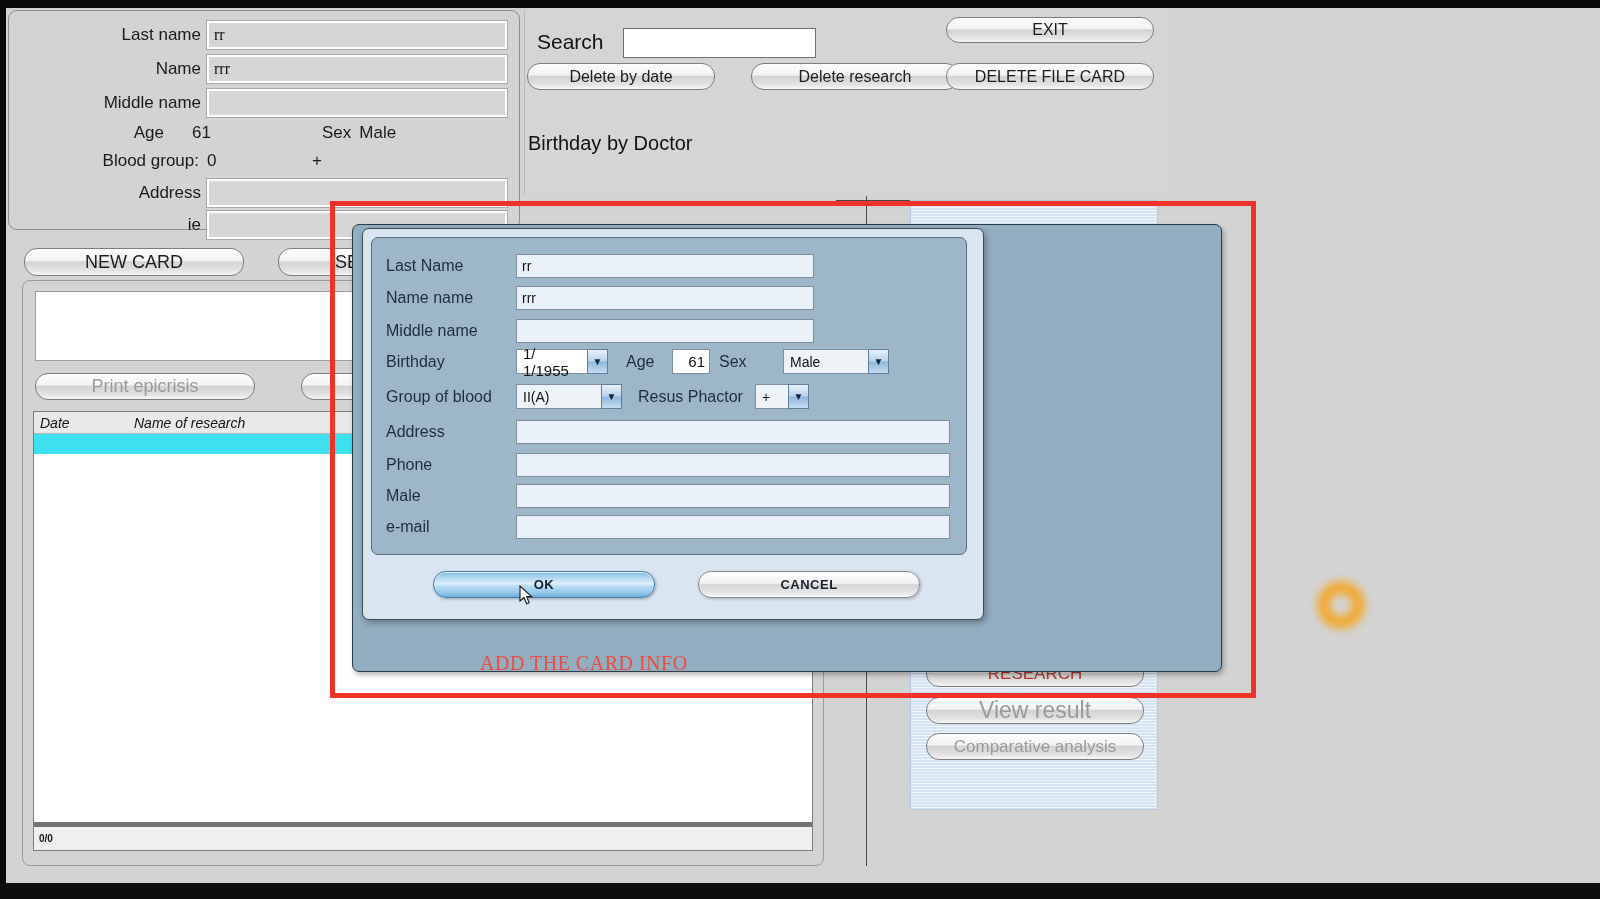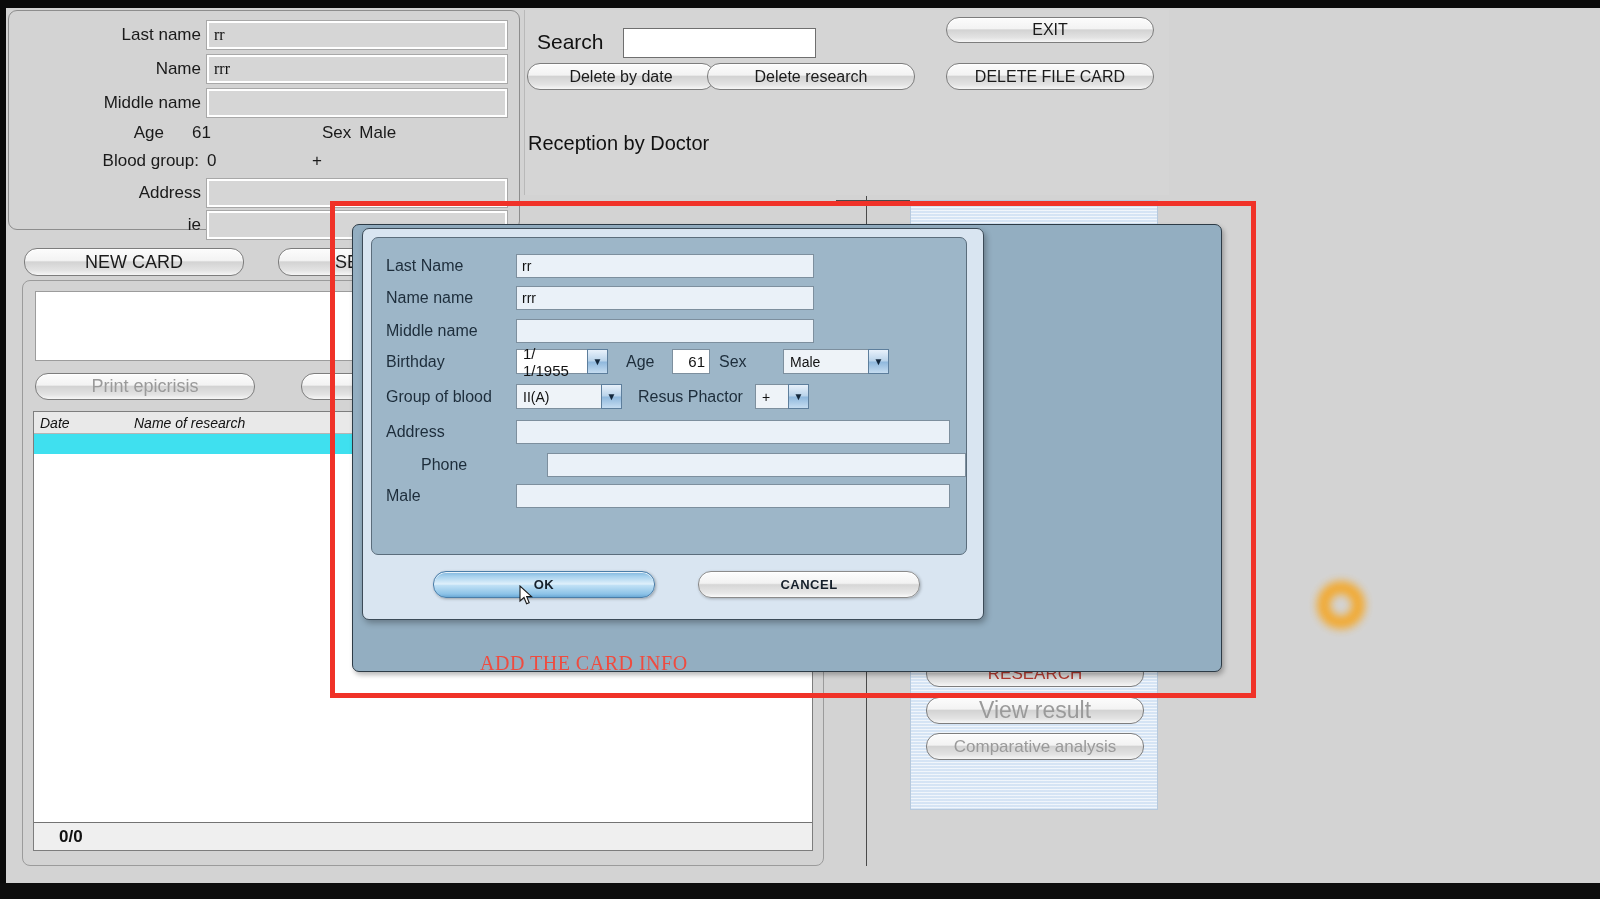--- a/index.html
+++ b/index.html
@@ -130,23 +130,23 @@
   }
   .grid-head .col-date { width: 100px; padding-left: 6px; }
   .grid-head .col-name { flex: 1; }
   .grid-selrow {
     height: 20px; background: #3fe0ef;
   }
   .grid-body { background: #fff; height: 360px; }
   .grid-status {
     position: absolute; left: 0; bottom: 0;
     width: 100%; height: 28px;
-    background: #efefef; border-top: 1px solid #737373;
-    display: flex; align-items: center; padding-left: 25px;
-    font-size: 17px; color: #111; font-weight: bold;
+    background: #efefef; border-top: 5px solid #737373;
+    display: flex; align-items: center; padding-left: 5px;
+    font-size: 10px; color: #111; font-weight: bold;
   }
 
   
   .right-panel {
     position: absolute; left: 910px; top: 200px;
     width: 248px; height: 610px;
     background: #dfeaf6;
     background-image: repeating-linear-gradient(to bottom,
         rgba(255,255,255,.55) 0px, rgba(255,255,255,.55) 1px,
         rgba(205,223,243,.55) 1px, rgba(205,223,243,.55) 3px);
@@ -325,26 +325,26 @@
 
     <div class="fld-row" style="left:0;top:200px;width:500px;">
       <div class="fld-label" style="width:192px;">ie</div>
       <div class="tbox" style="width:300px;margin-left:6px;"></div>
     </div>
   </div>
 
   <div class="search-panel">
     <div class="search-label">Search</div>
     <div class="search-input" title=""></div>
-    <div class="reception-label">Reception by Doctor</div>
+    <div class="reception-label">Birthday by Doctor</div>
   </div>
 
   <div class="pill" style="left:946px;top:17px;width:208px;height:26px;">EXIT</div>
   <div class="pill" style="left:527px;top:63px;width:188px;height:27px;">Delete by date</div>
-  <div class="pill" style="left:707px;top:63px;width:208px;height:27px;">Delete research</div>
+  <div class="pill" style="left:751px;top:63px;width:208px;height:27px;">Delete research</div>
   <div class="pill" style="left:946px;top:63px;width:208px;height:27px;">DELETE FILE CARD</div>
 
   <div class="pill" style="left:24px;top:248px;width:220px;height:28px;font-size:18px;">NEW CARD</div>
   <div class="pill" style="left:278px;top:248px;width:220px;height:28px;font-size:18px;justify-content:flex-start;padding-left:56px;">SE</div>
 
   <div class="left-lower">
     <div class="white-note"></div>
 
     <div class="pill disabled" style="left:12px;top:92px;width:220px;height:27px;font-size:18px;position:absolute;">Print epicrisis</div>
     <div class="pill" style="left:278px;top:92px;width:220px;height:27px;position:absolute;"></div>
@@ -415,29 +415,33 @@
           <div class="carrow">▼</div>
         </div>
       </div>
 
       <div class="m-row" style="left:14px;top:182px;width:580px;">
         <div class="m-label" style="width:130px;">Address</div>
         <div class="m-input" style="width:434px;"></div>
       </div>
 
       <div class="m-row" style="left:14px;top:215px;width:580px;">
-        <div class="m-label" style="width:130px;margin-left:35px;">Phone</div>
+        <div class="m-label" style="width:130px;">Phone</div>
         <div class="m-input" style="width:434px;"></div>
       </div>
 
       <div class="m-row" style="left:14px;top:246px;width:580px;">
         <div class="m-label" style="width:130px;">Male</div>
         <div class="m-input" style="width:434px;"></div>
       </div>
 
+      <div class="m-row" style="left:14px;top:277px;width:580px;">
+        <div class="m-label" style="width:130px;">e-mail</div>
+        <div class="m-input" style="width:434px;"></div>
+      </div>
     </div>
 
     <div class="mbtn ok" style="left:70px;top:342px;width:222px;">OK</div>
     <div class="mbtn cancel" style="left:335px;top:342px;width:222px;">CANCEL</div>
   </div>
 
   <div class="red-caption">ADD THE CARD INFO</div>
   <div class="red-box"></div>
   <div class="click-ring"></div>
 

